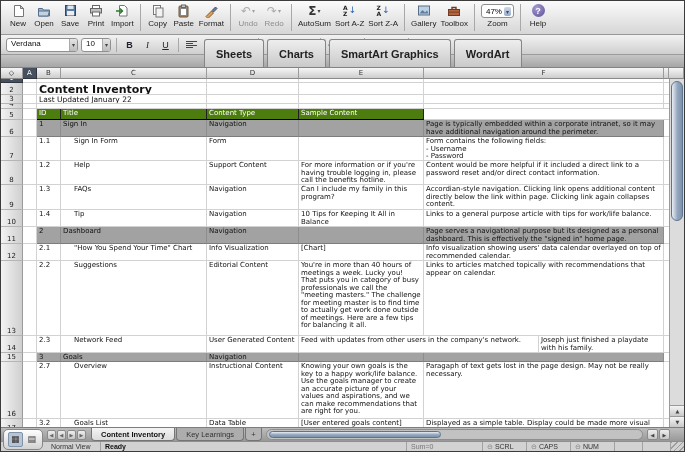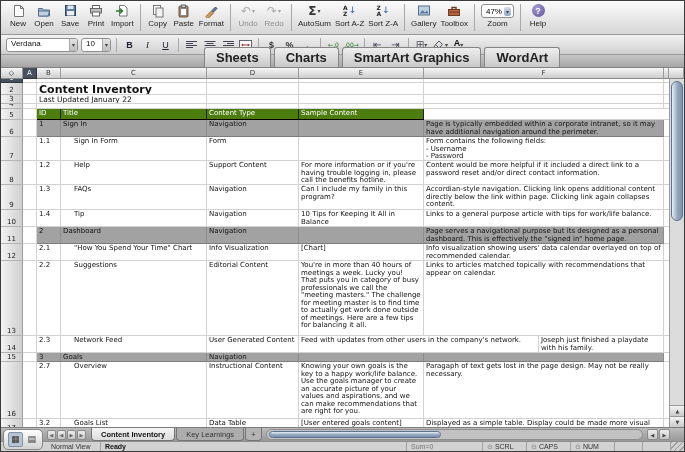--- a/index.html
+++ b/index.html
@@ -29,21 +29,21 @@
   .combo .mini-dd{background:linear-gradient(#e4e4e4,#bdbdbd);height:100%;display:flex;align-items:center;padding:0 2px;border-left:1px solid #aaa;margin-left:4px}
   .fbtn{min-width:15px;height:15px;display:flex;align-items:center;justify-content:center;font-size:9px;color:#223;border-radius:2px}
   .fbtn.b{font-weight:bold}.fbtn.i{font-style:italic;font-family:"Liberation Serif",serif}.fbtn.u{text-decoration:underline}
   .numfmt{font-weight:bold;font-size:9px;color:#333}
   .decfmt{font-size:6px;color:#1e7a1e;font-family:"DejaVu Sans",sans-serif;white-space:nowrap}
   .bigglyph{font-family:"DejaVu Sans",sans-serif;font-size:10px;color:#445;line-height:12px}
   .fc{font-weight:bold;font-size:9px;color:#111;border-bottom:2px solid #c22;line-height:9px;padding-bottom:0}
 
   
   .gallery{height:13px;flex:none;background:linear-gradient(#c6c6c6,#a6a6a6);border-bottom:1px solid #828282;display:flex;align-items:flex-end;padding-left:203px;gap:3px}
-  .gtab{height:20px;padding:0 11px;background:linear-gradient(#eee,#c9c9c9);border:1px solid #858585;border-bottom:none;border-radius:3px 3px 0 0;font-size:13px;font-weight:bold;color:#222;display:flex;align-items:center;white-space:nowrap}
+  .gtab{height:28px;padding:0 11px;background:linear-gradient(#eee,#c9c9c9);border:1px solid #858585;border-bottom:none;border-radius:3px 3px 0 0;font-size:11px;font-weight:bold;color:#222;display:flex;align-items:center;white-space:nowrap}
 
   
   .sheet{flex:1;display:flex;flex-direction:column;overflow:hidden;background:#fff}
   .colhdr{height:11px;flex:none;display:flex}
   .ch{background:linear-gradient(#f6f6f6,#cdcdcd);border-right:1px solid #9b9b9b;border-bottom:1px solid #8a8a8a;font-size:7px;color:#333;display:flex;align-items:center;justify-content:center;font-family:"DejaVu Sans",sans-serif;flex:none}
   .ch.sel{background:#46505e;color:#fff;border-color:#2e3540}
   .wGut{width:22px}.wA{width:14px}.wB{width:24px}.wC{width:146px}.wD{width:92px}.wE{width:125px}.wF{width:240px}
   .wSliver{flex:1}
   .wVS{width:15px}
   .gridwrap{flex:1;position:relative;overflow:hidden}

